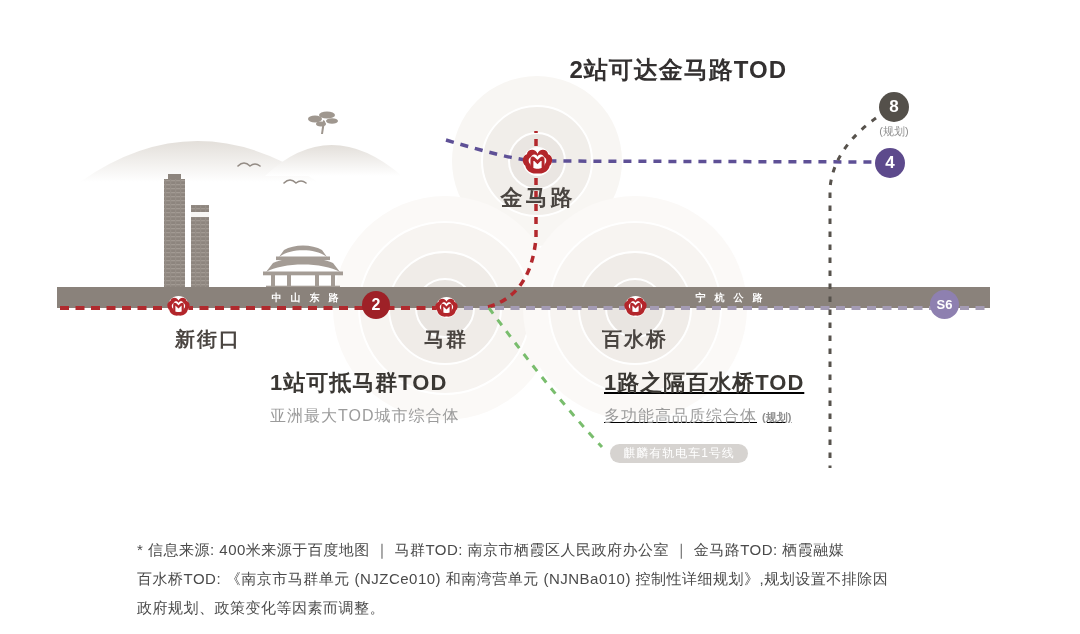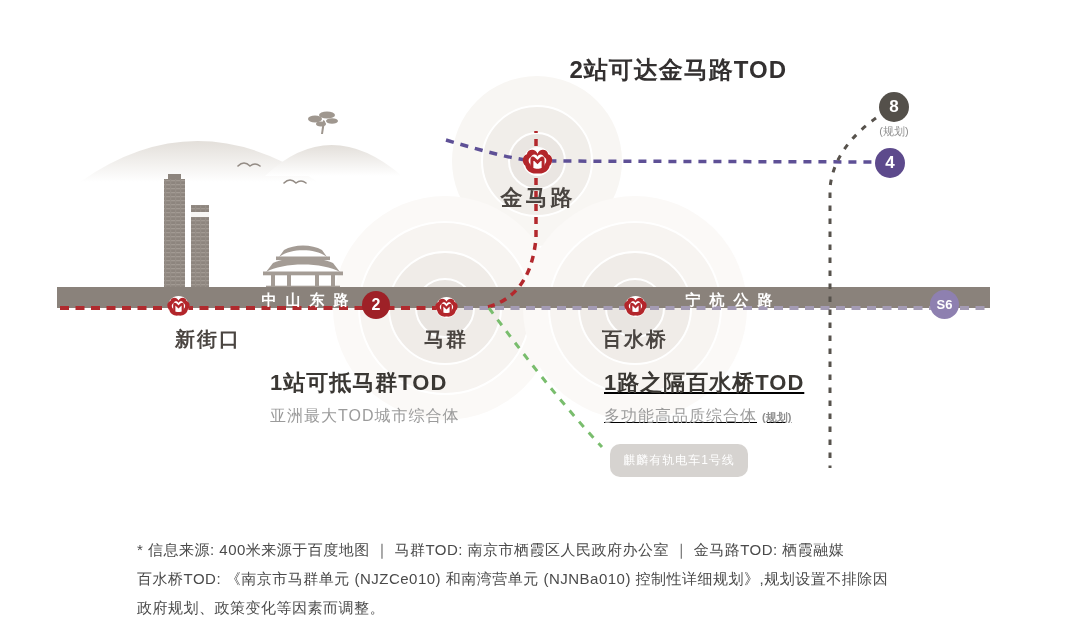--- a/index.html
+++ b/index.html
@@ -8,21 +8,21 @@
   #scene{position:absolute;left:0;top:0;}
   .abs{position:absolute;}
   .hdr{text-align:center;}
   .hdr h1{margin:0;font-size:24px;font-weight:700;color:#333030;letter-spacing:1px;}
   .hdr p{margin:10px 0 0;font-size:15px;color:#9c9c9c;letter-spacing:1px;}
   .callout h2{margin:0;font-size:22px;font-weight:700;color:#3a3733;letter-spacing:1px;}
   .callout p{margin:8px 0 0;font-size:16px;color:#9b9b9b;letter-spacing:1px;}
   .callout .mini{font-size:11px;color:#8f8f8f;font-weight:700;margin-left:5px;letter-spacing:0;}
   .stn{font-size:20px;font-weight:600;color:#4a4541;text-align:center;letter-spacing:2px;}
   .stn.big{font-size:22px;letter-spacing:3px;}
-  .roadlbl{font-size:15px;font-weight:700;color:#ffffff;letter-spacing:9px;text-align:center;white-space:nowrap;}
+  .roadlbl{font-size:10px;font-weight:700;color:#ffffff;letter-spacing:9px;text-align:center;white-space:nowrap;}
   .badge{border-radius:50%;color:#fff;font-weight:700;display:flex;align-items:center;justify-content:center;}
   .note{font-size:11px;color:#8f8f8f;text-align:center;}
   .pill{background:#d6d3d0;border-radius:10px;color:#ffffff;font-size:12px;letter-spacing:1px;
         display:flex;align-items:center;justify-content:center;}
   .foot{font-size:15px;color:#4a4a4a;line-height:29px;letter-spacing:0.5px;}
 </style>
 </head>
 <body>
 
 <div id="stage">
@@ -156,21 +156,21 @@
 
   <div class="abs callout" style="left:270px;top:368px;">
     <h2>1站可抵马群TOD</h2>
     <p>亚洲最大TOD城市综合体</p>
   </div>
   <div class="abs callout" style="left:604px;top:368px;text-decoration:underline;">
     <h2>1路之隔百水桥TOD</h2>
     <p><span>多功能高品质综合体</span><span class="mini">(规划)</span></p>
   </div>
 
-  <div class="abs pill" style="left:610px;top:444px;width:138px;height:33px;">麒麟有轨电车1号线</div>
+  <div class="abs pill" style="left:610px;top:444px;width:138px;height:19px;">麒麟有轨电车1号线</div>
 
   <div class="abs foot" style="left:137px;top:535px;width:830px;">
     <div>* 信息来源: 400米来源于百度地图 ｜ 马群TOD: 南京市栖霞区人民政府办公室 ｜ 金马路TOD: 栖霞融媒</div>
     <div>百水桥TOD: 《南京市马群单元 (NJZCe010) 和南湾营单元 (NJNBa010) 控制性详细规划》,规划设置不排除因</div>
     <div>政府规划、政策变化等因素而调整。</div>
   </div>
 
 </div>
 
 </body></html>

